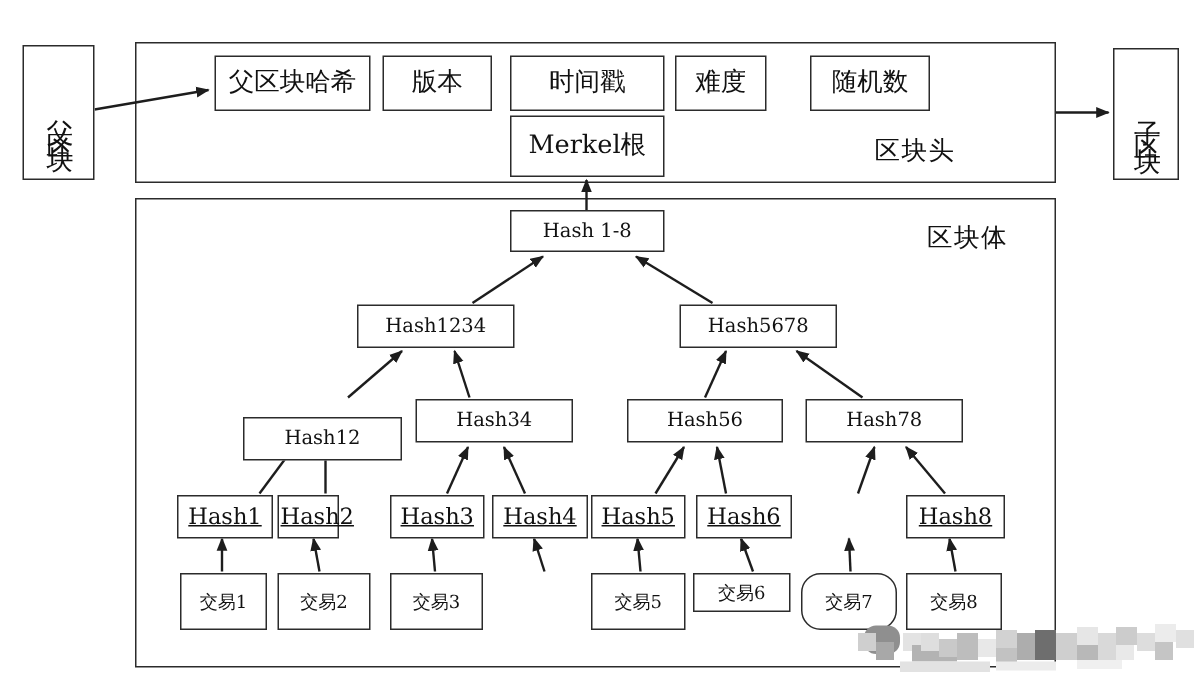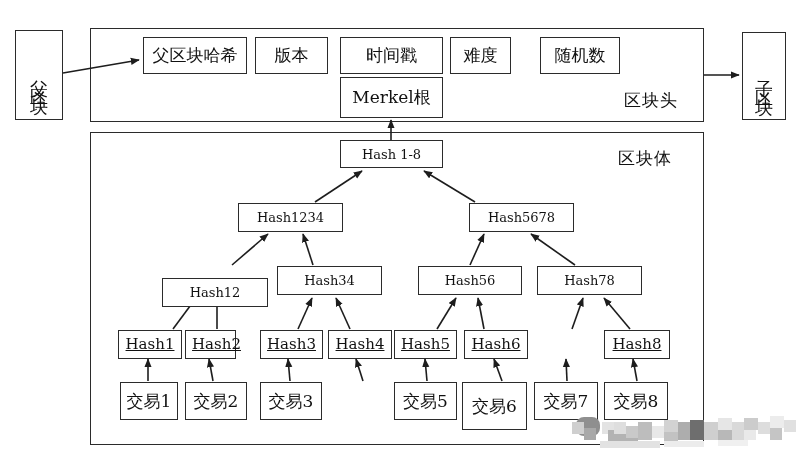--- a/index.html
+++ b/index.html
@@ -17,36 +17,36 @@
   }
   .vtext{
     writing-mode:vertical-rl;text-orientation:upright;
     font-size:18px;letter-spacing:9px;padding-top:6px;
   }
   .lbl{
     position:absolute;font-size:17px;letter-spacing:1px;background:transparent;
   }
   .cn{font-size:17px;}
   .sm{font-size:15px;text-decoration:underline;}
-  .tx{font-size:17px;}
+  .tx{font-size:12px;}
   svg.arrows{position:absolute;left:0;top:0;z-index:3;pointer-events:none;}
   .container{z-index:1;}
   .box{z-index:4;}
   .lbl{z-index:2;}
   .wm{position:absolute;z-index:6;}
 </style>
 </head>
 <body>
 
 <div class="canvas">
 
   <div class="container" style="left:90px;top:28px;width:614px;height:94px;"></div>
   <div class="container" style="left:90px;top:132px;width:614px;height:313px;"></div>
 
-  <span class="lbl" style="left:624px;top:89px;">区块头</span>
+  <span class="lbl" style="left:583px;top:89px;">区块头</span>
   <span class="lbl" style="left:618px;top:147px;">区块体</span>
 
   <svg class="arrows" width="800" height="455" viewBox="0 0 800 455">
     <defs>
       <marker id="ah" markerWidth="10" markerHeight="9" refX="8.2" refY="4" orient="auto" markerUnits="userSpaceOnUse">
         <path d="M0,0.4 L9,4 L0,7.6 z" fill="#1d1d1d"></path>
       </marker>
     </defs>
     <g stroke="#1d1d1d" stroke-width="1.6" fill="none">
       <line x1="63" y1="73" x2="139" y2="60" marker-end="url(#ah)"></line>
@@ -83,41 +83,41 @@
   <div class="box cn" style="left:143px;top:37px;width:104px;height:37px;">父区块哈希</div>
   <div class="box cn" style="left:255px;top:37px;width:73px;height:37px;">版本</div>
   <div class="box cn" style="left:340px;top:37px;width:103px;height:37px;">时间戳</div>
   <div class="box cn" style="left:450px;top:37px;width:61px;height:37px;">难度</div>
   <div class="box cn" style="left:519px;top:37px;width:80px;height:37px;margin-left:21px;">随机数</div>
   <div class="box cn" style="left:340px;top:77px;width:103px;height:41px;">Merkel根</div>
 
   <div class="box" style="left:340px;top:140px;width:103px;height:28px;">Hash 1-8</div>
 
   <div class="box" style="left:238px;top:203px;width:105px;height:29px;">Hash1234</div>
-  <div class="box" style="left:453px;top:203px;width:105px;height:29px;margin-left:16px;">Hash5678</div>
+  <div class="box" style="left:453px;top:203px;width:105px;height:29px;">Hash5678</div>
 
   <div class="box" style="left:162px;top:266px;width:106px;height:29px;margin-top:12px;">Hash12</div>
   <div class="box" style="left:277px;top:266px;width:105px;height:29px;">Hash34</div>
   <div class="box" style="left:418px;top:266px;width:104px;height:29px;">Hash56</div>
   <div class="box" style="left:537px;top:266px;width:105px;height:29px;">Hash78</div>
 
   <div class="box sm" style="left:118px;top:330px;width:64px;height:29px;">Hash1</div>
-  <div class="box sm" style="left:185px;top:330px;width:51px;height:29px;padding-left:12px;">Hash2</div>
+  <div class="box sm" style="left:185px;top:330px;width:41px;height:29px;padding-left:12px;">Hash2</div>
   <div class="box sm" style="left:260px;top:330px;width:63px;height:29px;">Hash3</div>
   <div class="box sm" style="left:328px;top:330px;width:64px;height:29px;">Hash4</div>
   <div class="box sm" style="left:394px;top:330px;width:63px;height:29px;">Hash5</div>
   <div class="box sm" style="left:464px;top:330px;width:64px;height:29px;">Hash6</div>
   <div class="box sm" style="left:604px;top:330px;width:66px;height:29px;">Hash8</div>
 
   <div class="box tx" style="left:120px;top:382px;width:58px;height:38px;">交易1</div>
   <div class="box tx" style="left:185px;top:382px;width:62px;height:38px;">交易2</div>
   <div class="box tx" style="left:260px;top:382px;width:62px;height:38px;">交易3</div>
   <div class="box tx" style="left:394px;top:382px;width:63px;height:38px;">交易5</div>
-  <div class="box tx" style="left:462px;top:382px;width:65px;height:48px;">交易6</div>
-  <div class="box tx" style="left:534px;top:382px;width:64px;height:38px;">交易7</div>
+  <div class="box tx" style="left:462px;top:382px;width:65px;height:26px;">交易6</div>
+  <div class="box tx" style="left:534px;top:382px;width:64px;height:38px;border-radius:13px;">交易7</div>
   <div class="box tx" style="left:604px;top:382px;width:64px;height:38px;">交易8</div>
 
   <svg class="wm" style="left:568px;top:414px;" width="232" height="41" viewBox="0 0 232 41">
     <rect x="8" y="3" width="24" height="19" rx="8" fill="#8f8f8f"></rect>
     <rect x="4" y="8" width="12" height="12" fill="#cfcfcf"></rect>
     <rect x="16" y="14" width="12" height="12" fill="#a8a8a8"></rect>
     <rect x="34" y="8" width="12" height="12" fill="#e3e3e3"></rect>
     <rect x="40" y="16" width="30" height="11" fill="#b3b3b3"></rect>
     <rect x="46" y="8" width="12" height="12" fill="#dedede"></rect>
     <rect x="58" y="12" width="12" height="12" fill="#c9c9c9"></rect>

